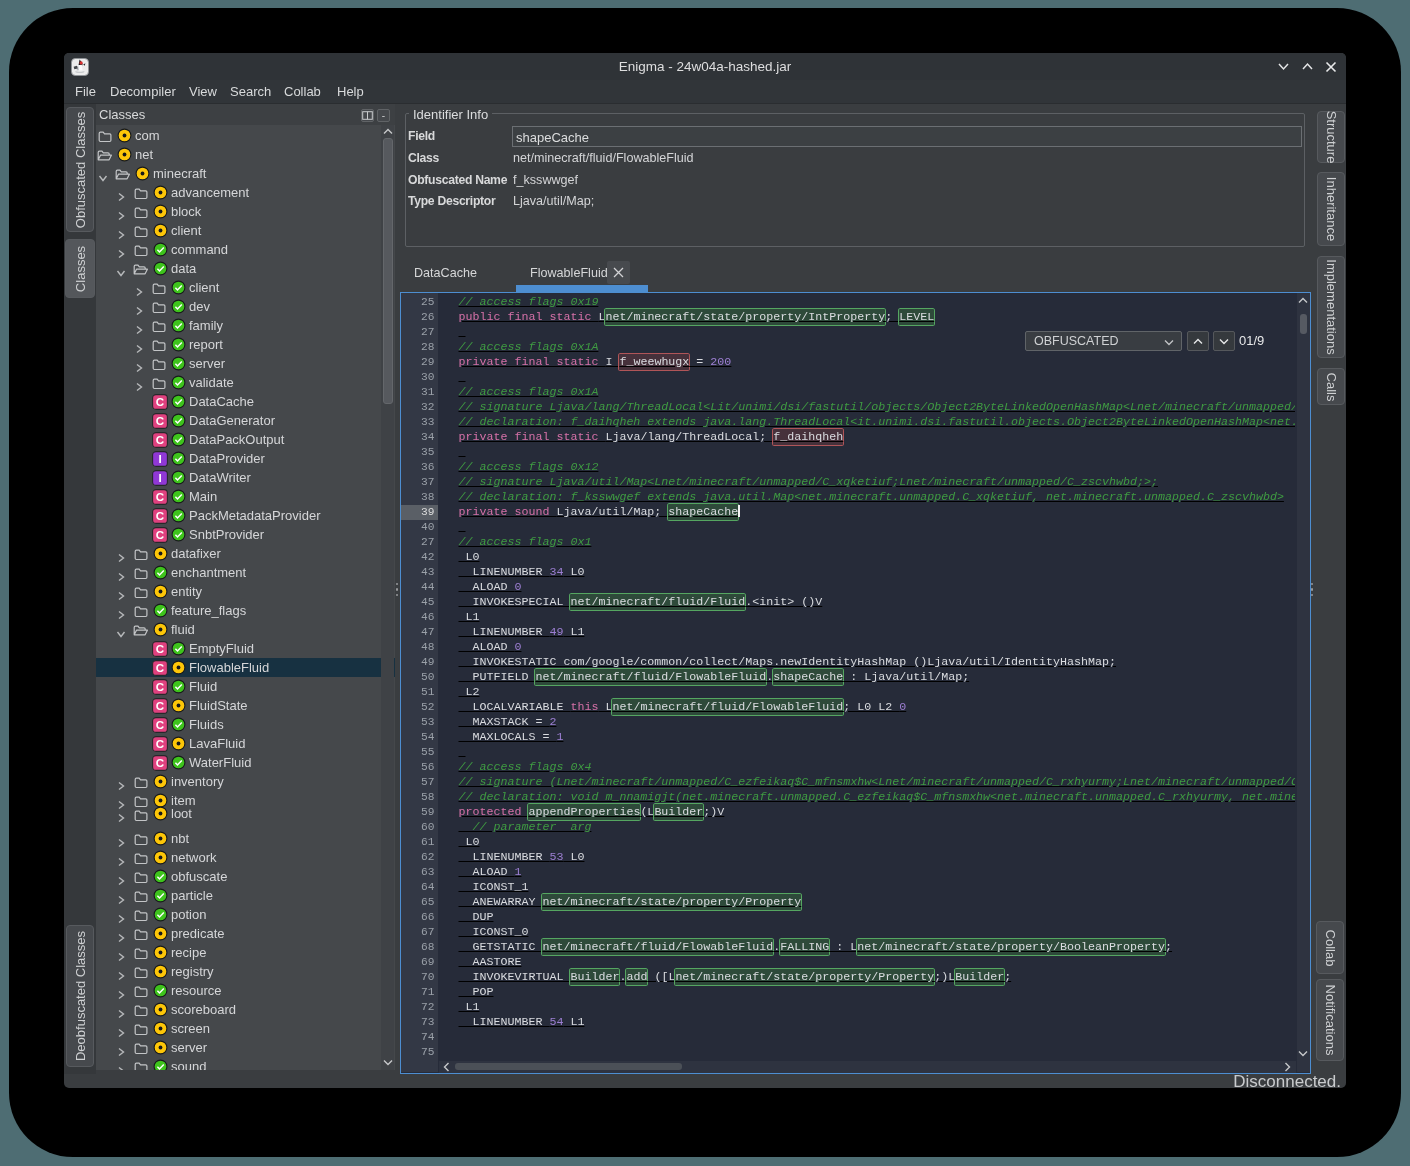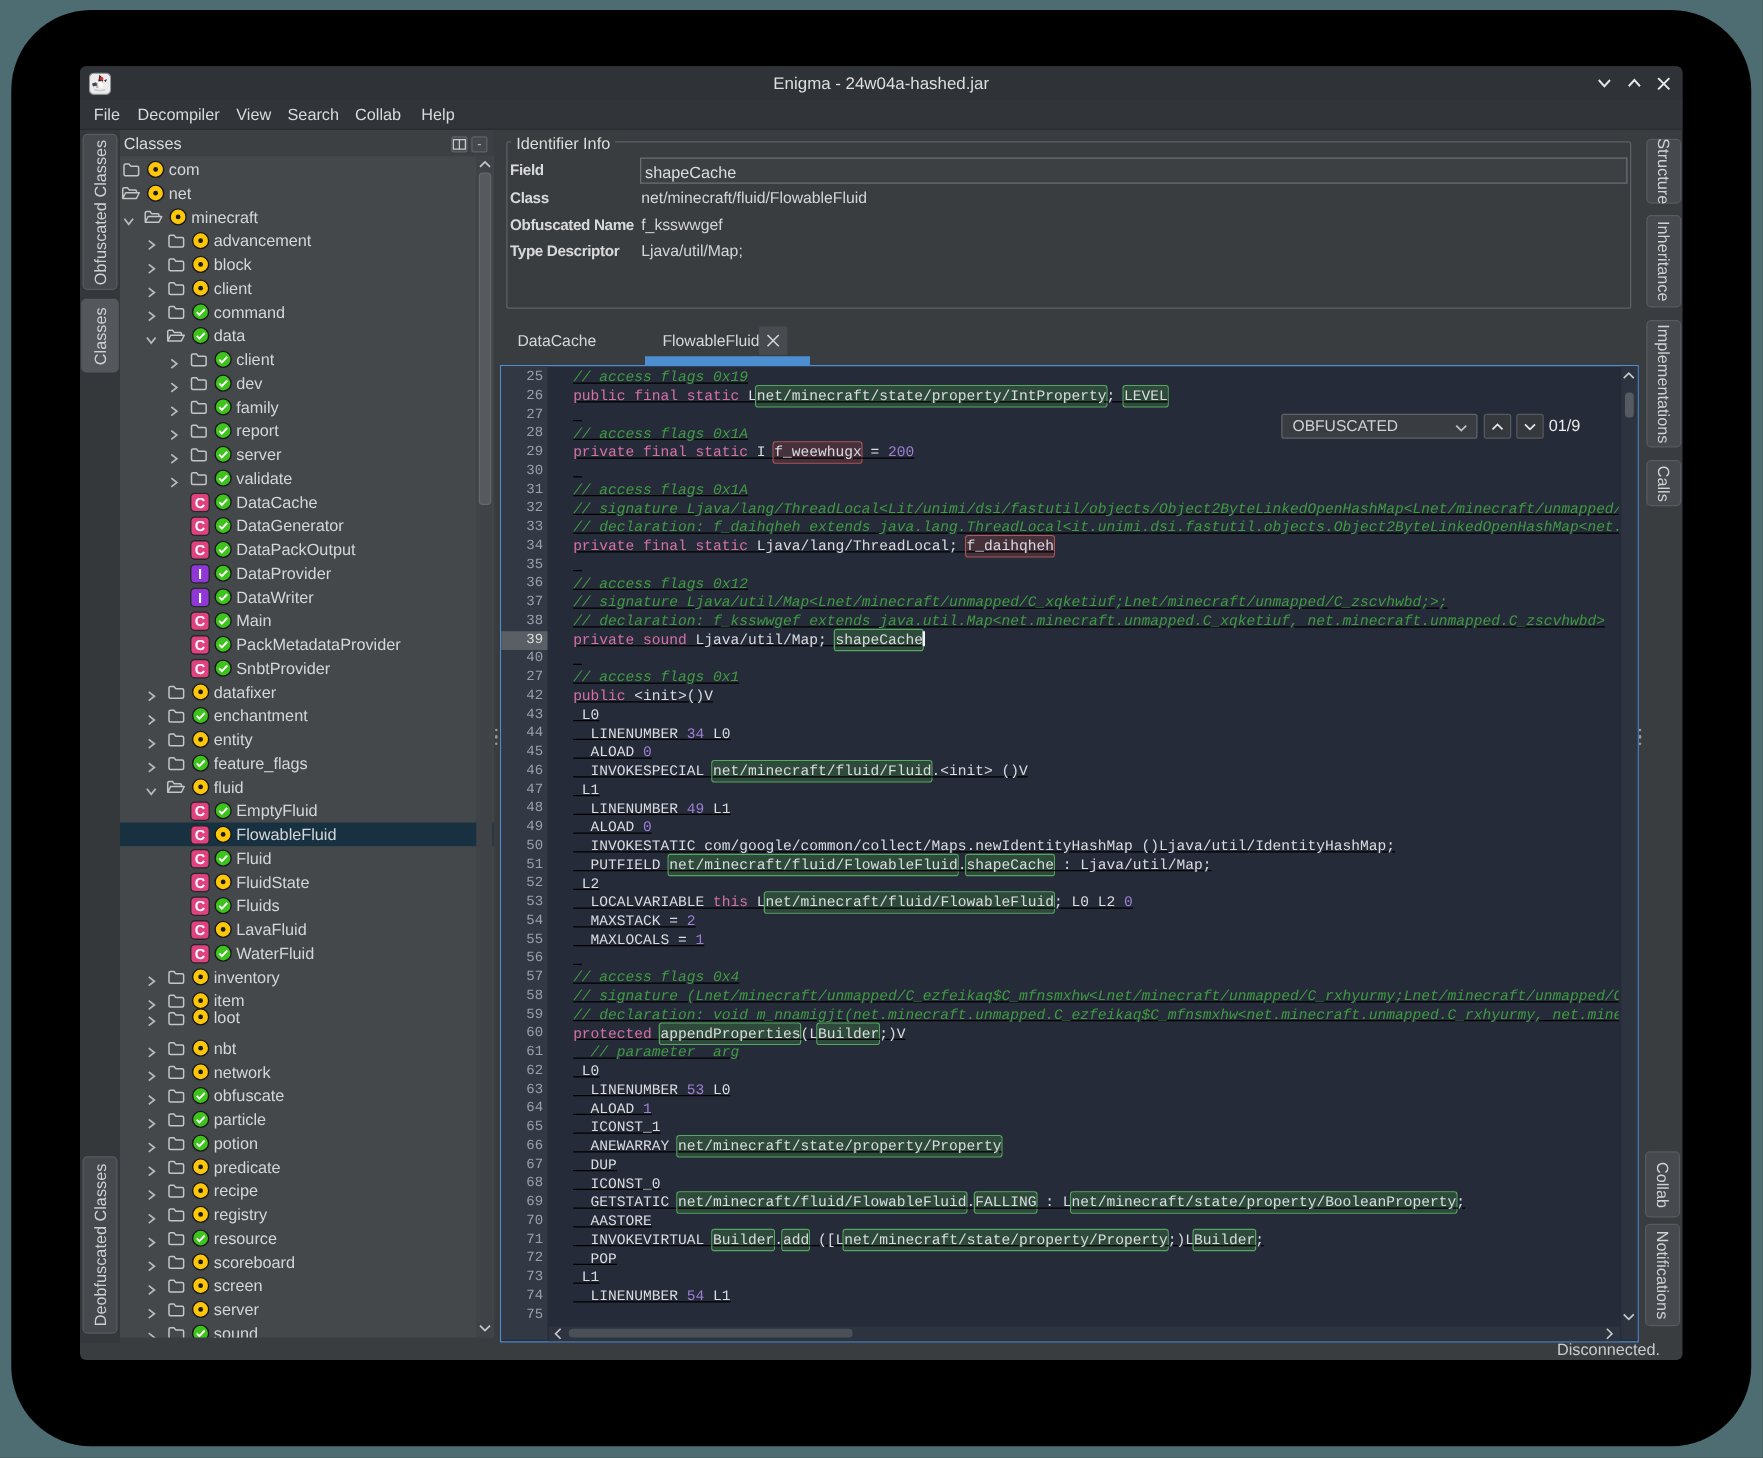--- a/index.html
+++ b/index.html
@@ -62,21 +62,21 @@
 #evsb .thumb{position:absolute;left:3px;top:21px;width:7px;height:20px;background:#565a62;border-radius:3px;}
 #ehsb{position:absolute;left:37.5px;bottom:0;width:857px;height:11.5px;background:#2e3340;}
 #ehsb .thumb{position:absolute;left:16px;top:2px;width:227px;height:7px;background:#4b5057;border-radius:3px;}
 
 #combo{position:absolute;left:624px;top:38.5px;width:157px;height:20px;background:#393d42;border:1px solid #606468;border-radius:2px;}
 #combo span{position:absolute;left:8px;top:2px;font-size:12.5px;color:#cfd1d3;}
 .spin{position:absolute;top:38.5px;width:22px;height:20px;background:#35393d;border:1px solid #55585c;border-radius:2px;}
 #counter{position:absolute;left:838px;top:40px;font-size:13px;color:#e8e9ea;}
 
 #status{position:absolute;left:0;top:1021px;width:1282px;height:14px;}
-#status span{position:absolute;right:18px;top:-2px;font-size:13px;color:#c9cbcd;}
+#status span{position:absolute;right:5px;top:-2px;font-size:17px;color:#c9cbcd;}
 </style></head>
 <body>
 <div id="shadow"></div>
 <div id="win">
   <div id="titlebar">
     <span class="abs" style="left:7px;top:5px"><svg width="18" height="18" viewBox="0 0 18 18">
           <rect x="0.5" y="0.5" width="17" height="17" rx="3.8" fill="#ececec" stroke="#8f9296" stroke-width="0.9"></rect>
           <path d="M8.6 1.6 L11.6 5.8 L10.9 8.4 L7.4 8.0 Z" fill="#17181a"></path>
           <path d="M6.3 7.2 L10.9 6.8 L11.5 12.2 L5.7 12.4 Z" fill="#fbfbfc"></path>
           <path d="M5.9 8.2 L7.3 7.9 L7.9 12.3 L5.7 12.4 Z" fill="#b9bcc0"></path>
@@ -851,21 +851,20 @@
 <div class="cl"><span class="cm">// signature Ljava/lang/ThreadLocal&lt;Lit/unimi/dsi/fastutil/objects/Object2ByteLinkedOpenHashMap&lt;Lnet/minecraft/unmapped/C_txtbiemp;&gt;;&gt;;</span></div>
 <div class="cl"><span class="cm">// declaration: f_daihqheh extends java.lang.ThreadLocal&lt;it.unimi.dsi.fastutil.objects.Object2ByteLinkedOpenHashMap&lt;net.minecraft.unmapped.C_txtbiemp&gt;&gt;</span></div>
 <div class="cl"><span class="kw">private final static </span>Ljava/lang/ThreadLocal; <span class="br">f_daihqheh</span></div>
 <div class="cl">&nbsp;</div>
 <div class="cl"><span class="cm">// access flags 0x12</span></div>
 <div class="cl"><span class="cm">// signature Ljava/util/Map&lt;Lnet/minecraft/unmapped/C_xqketiuf;Lnet/minecraft/unmapped/C_zscvhwbd;&gt;;</span></div>
 <div class="cl"><span class="cm">// declaration: f_ksswwgef extends java.util.Map&lt;net.minecraft.unmapped.C_xqketiuf, net.minecraft.unmapped.C_zscvhwbd&gt;</span></div>
 <div class="cl"><span class="kw">private sound </span>Ljava/util/Map; <span class="bx">shapeCache</span><span class="caret"></span></div>
 <div class="cl">&nbsp;</div>
 <div class="cl"><span class="cm">// access flags 0x1</span></div>
-<div class="cl"><span class="kw">public </span>&lt;init&gt;()V</div>
 <div class="cl"> L0</div>
 <div class="cl">  LINENUMBER <span class="nm">34</span> L0</div>
 <div class="cl">  ALOAD <span class="nm">0</span></div>
 <div class="cl">  INVOKESPECIAL <span class="bx">net/minecraft/fluid/Fluid</span>.&lt;init&gt; ()V</div>
 <div class="cl"> L1</div>
 <div class="cl">  LINENUMBER <span class="nm">49</span> L1</div>
 <div class="cl">  ALOAD <span class="nm">0</span></div>
 <div class="cl">  INVOKESTATIC com/google/common/collect/Maps.newIdentityHashMap ()Ljava/util/IdentityHashMap;</div>
 <div class="cl">  PUTFIELD <span class="bx">net/minecraft/fluid/FlowableFluid</span>.<span class="bx">shapeCache</span> : Ljava/util/Map;</div>
 <div class="cl"> L2</div>

